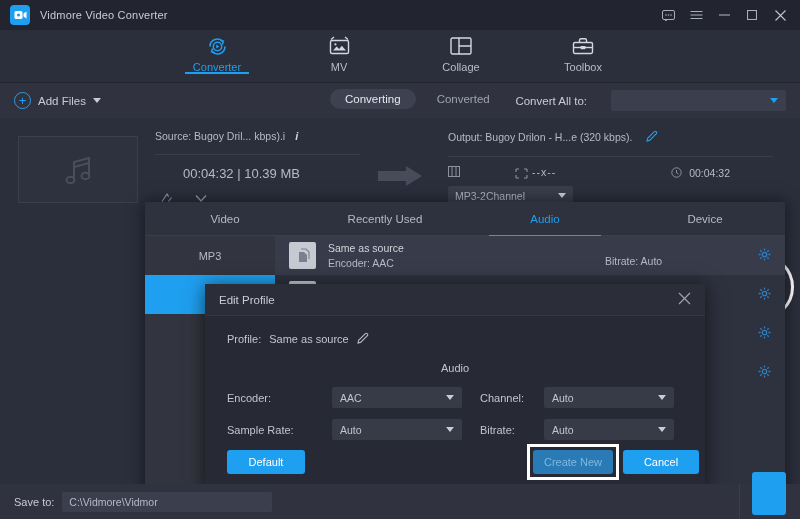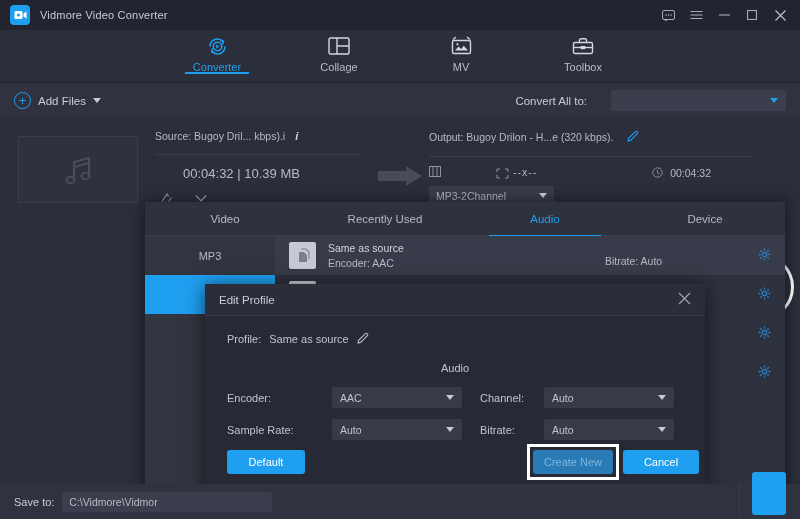--- a/index.html
+++ b/index.html
@@ -91,21 +91,21 @@
   }
   .src-col { position: absolute; left: 155px; top: 12px; width: 205px; }
   .src-title { font-size: 10.5px; color: #b6bac6; display:flex; align-items:center; gap:10px; }
   .info-i { font-size: 11px; color: #d2d5dd; font-style: italic; font-weight: bold; }
   .hr { height:1px; background:#3a3d4a; margin-top: 12px; width: 205px; }
   .src-meta { font-size: 13px; color: #b6bac6; margin-top: 11px; margin-left: 28px; }
   .src-icons { margin-top: 8px; display:flex; gap: 22px; margin-left: 6px; color:#9397a5; }
 
   .arrow { position: absolute; left: 378px; top: 48px; }
 
-  .out-col { position: absolute; left: 429px; top: 12px; width: 330px; }
+  .out-col { position: absolute; left: 448px; top: 12px; width: 330px; }
   .out-title { font-size: 10.5px; color: #b6bac6; display:flex; align-items:center; gap:14px; }
   .hr2 { height:1px; background:#3a3d4a; margin-top: 12px; width: 325px; }
   .out-meta { margin-top: 9px; display:flex; align-items:center; font-size: 10.5px; color:#b6bac6; }
   .out-res { margin-left: 55px; color:#b6bac6; letter-spacing:1px; }
   .out-dur { margin-left: auto; display:flex; align-items:center; gap:7px; margin-right: 48px;}
   .out-selects { margin-top: 7px; display:flex; gap: 10px; flex-direction: column; }
   .mini-select {
     width: 125px; height: 19px; background: #393d4a; border-radius: 2px;
     display:flex; align-items:center; padding: 0 7px; font-size: 10.5px; color: #aeb2bf;
   }
@@ -257,38 +257,38 @@
           <path d="M8.8 17.8l-3.2-1.1 1-3.2" fill="none" stroke="#1f9ff0" stroke-width="1.5"></path>
           <circle cx="11.5" cy="11.5" r="4.2" fill="none" stroke="#1f9ff0" stroke-width="1.5"></circle>
           <path d="M10.2 9.6l3.2 1.9-3.2 1.9z" fill="#1f9ff0"></path>
         </svg>
       </div>
       <div class="nav-label">Converter</div>
     </div>
 
     <div class="nav-item">
       <div class="nav-ico">
-        <svg width="22" height="18" viewBox="0 0 22 18">
-          <rect x="1" y="1" width="20" height="16" rx="1.5" fill="none" stroke="#d4d7e0" stroke-width="1.4"></rect>
-          <path d="M9 1v16M9 9h12" stroke="#d4d7e0" stroke-width="1.4"></path>
-        </svg>
-      </div>
-      <div class="nav-label">Collage</div>
-    </div>
-
-    <div class="nav-item">
-      <div class="nav-ico">
         <svg width="23" height="21" viewBox="0 0 23 21">
           <path d="M3 3.5l3-2.5M20 3.5l-3-2.5" stroke="#d4d7e0" stroke-width="1.3" fill="none"></path>
           <rect x="2.5" y="4.5" width="18" height="13" rx="1.5" fill="none" stroke="#d4d7e0" stroke-width="1.4"></rect>
           <path d="M5 14.5l3.6-4 2.6 2.6 2.6-3.4 4.2 4.8z" fill="#d4d7e0"></path>
           <circle cx="7.4" cy="8.3" r="1.1" fill="#d4d7e0"></circle>
         </svg>
       </div>
       <div class="nav-label">MV</div>
+    </div>
+
+    <div class="nav-item">
+      <div class="nav-ico">
+        <svg width="22" height="18" viewBox="0 0 22 18">
+          <rect x="1" y="1" width="20" height="16" rx="1.5" fill="none" stroke="#d4d7e0" stroke-width="1.4"></rect>
+          <path d="M9 1v16M9 9h12" stroke="#d4d7e0" stroke-width="1.4"></path>
+        </svg>
+      </div>
+      <div class="nav-label">Collage</div>
     </div>
 
     <div class="nav-item">
       <div class="nav-ico">
         <svg width="22" height="19" viewBox="0 0 22 19">
           <path d="M7.5 5V3.2c0-.8.6-1.4 1.4-1.4h4.2c.8 0 1.4.6 1.4 1.4V5" fill="none" stroke="#d4d7e0" stroke-width="1.4"></path>
           <rect x="1.5" y="5.5" width="19" height="11" rx="1.4" fill="none" stroke="#d4d7e0" stroke-width="1.4"></rect>
           <path d="M1.5 10.5h19" stroke="#d4d7e0" stroke-width="1.4"></path>
           <rect x="8.6" y="9" width="4.8" height="3.2" rx=".6" fill="#d4d7e0"></rect>
         </svg>
@@ -297,20 +297,24 @@
     </div>
   </div>
 
   <div class="toolbar">
     <div class="add-files">
       <div class="plus-circle">+</div>
       <div class="add-files-label">Add Files</div>
       <div class="caret"></div>
     </div>
 
+    <div class="seg-group">
+      <div class="seg active">Converting</div>
+      <div class="seg">Converted</div>
+    </div>
 
     <div class="convert-all">
       <div class="convert-all-label">Convert All to:</div>
       <div class="convert-all-select">
         <div class="caret blue"></div>
       </div>
     </div>
   </div>
 
   <div class="filerow">

